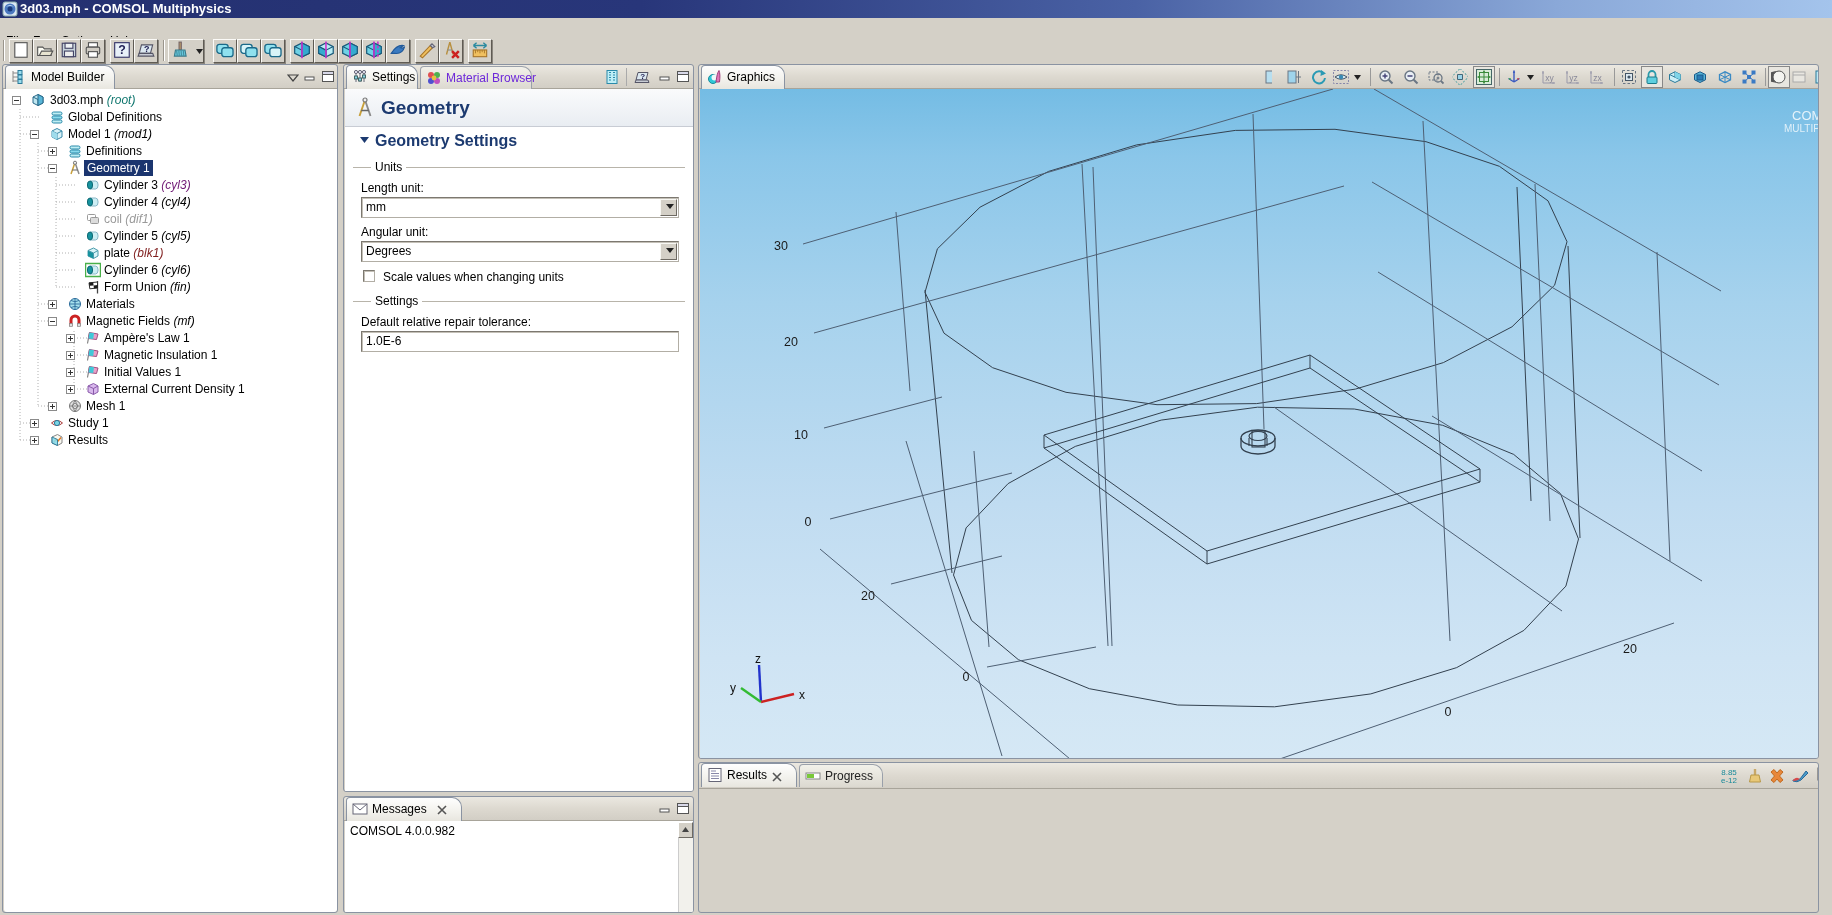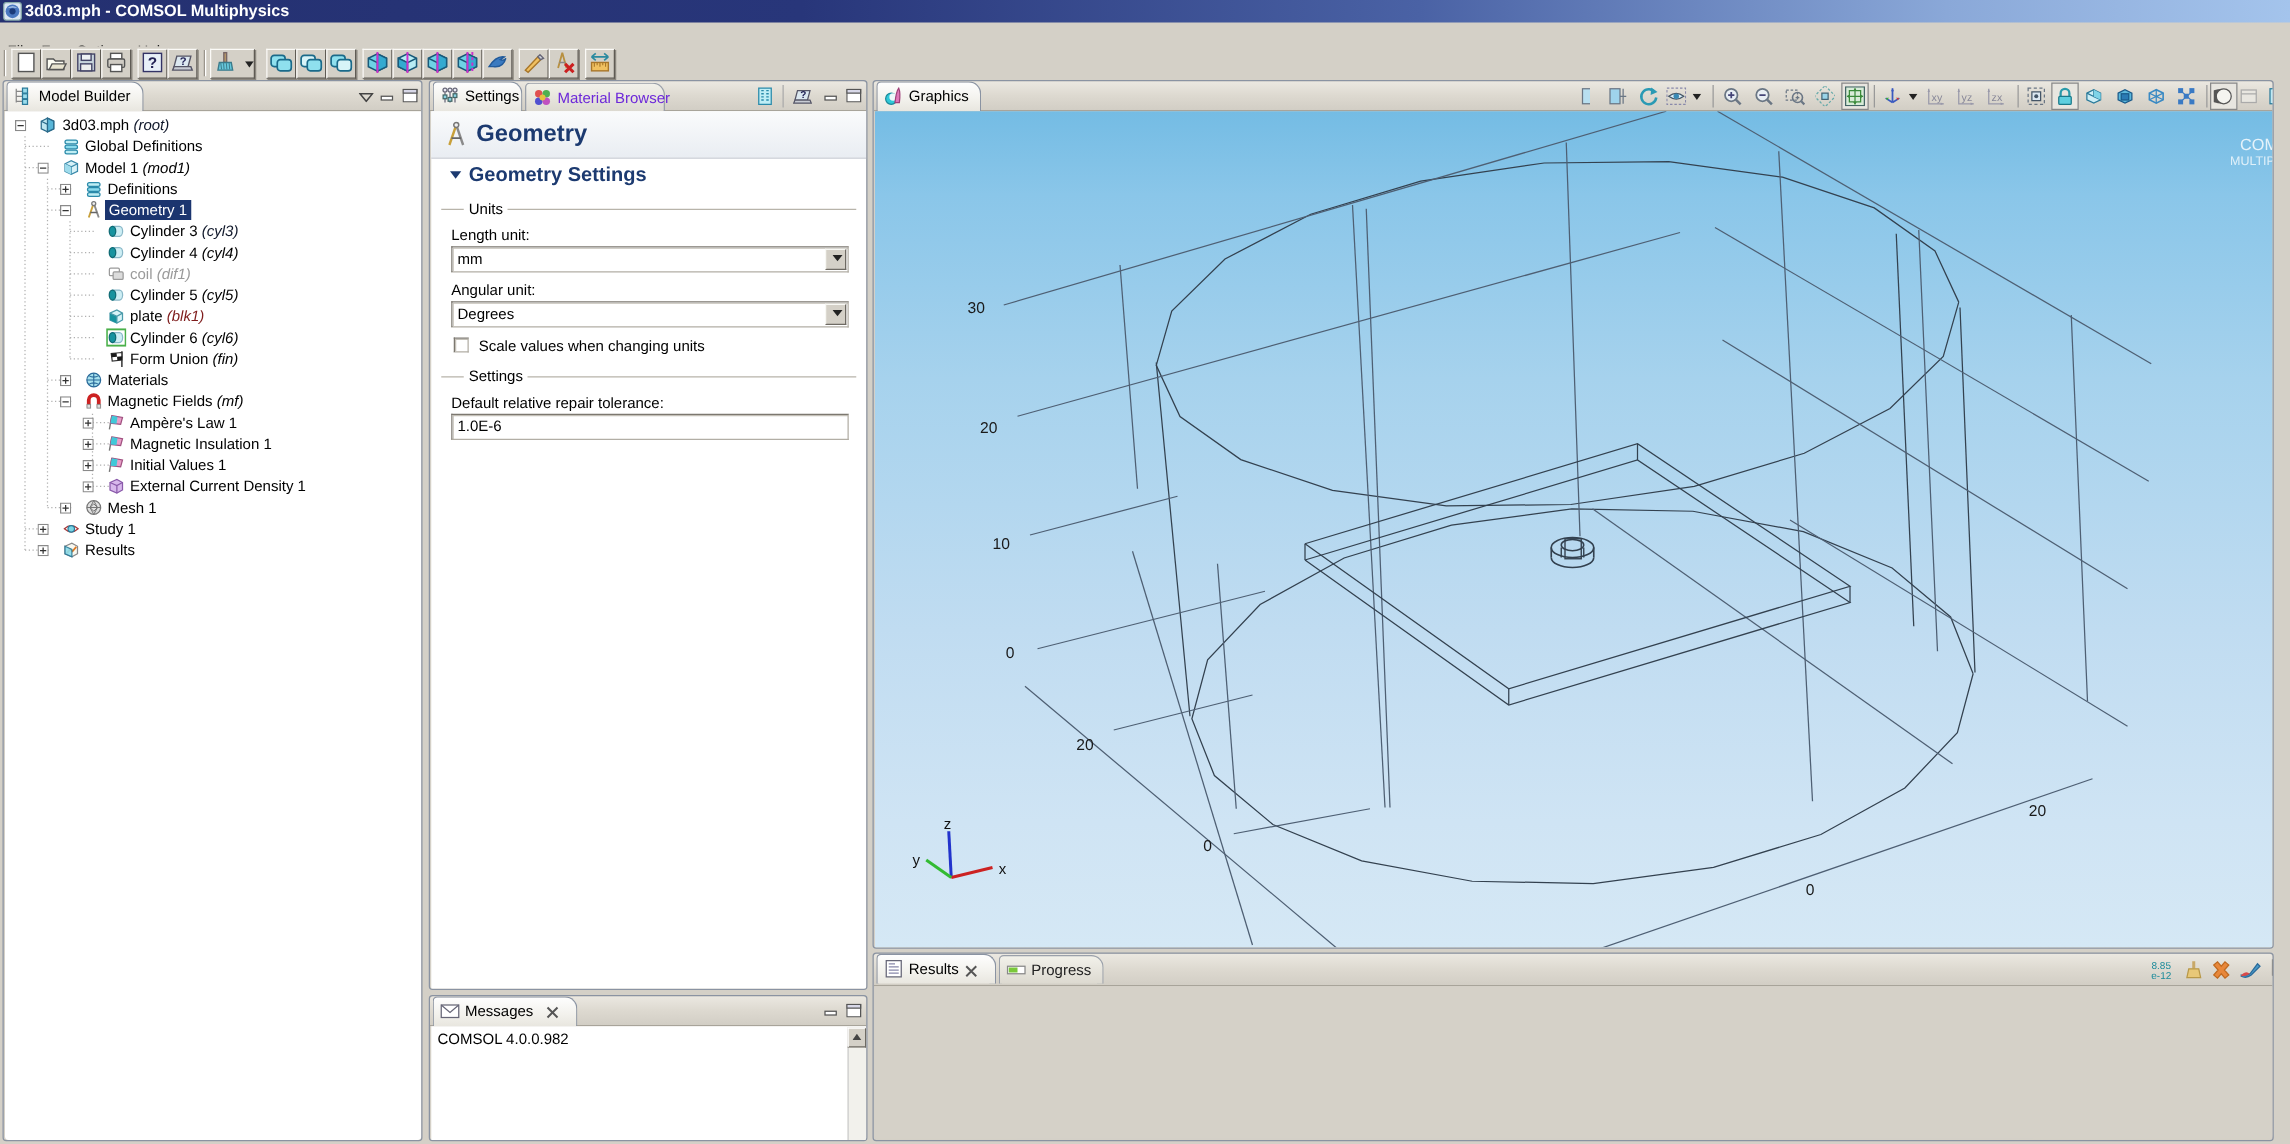--- a/index.html
+++ b/index.html
@@ -200,21 +200,21 @@
 </svg>
 <svg class="abs" style="left:9px;top:7px" width="9" height="9">
         <rect x="0.5" y="0.5" width="8" height="8" fill="#fff" stroke="#8a8a8a"></rect>
         <line x1="2" y1="4.5" x2="7" y2="4.5" stroke="#333"></line>
       </svg>
 <svg class="abs" style="left:27px;top:3px" width="16" height="16" viewBox="0 0 16 16">
         <path d="M3 5 L8 2.5 L13 5 L13 11 L8 13.5 L3 11 Z" fill="#bfe6f0" stroke="#2a6a8a"></path>
         <path d="M3 5 L8 7.5 L13 5 M8 7.5 L8 13.5" fill="none" stroke="#2a6a8a"></path>
         <path d="M8 2.5 L13 5 L13 11 L8 13.5 Z" fill="#59b6d8" stroke="#2a6a8a"></path>
       </svg>
-<div class="abs" style="left:47px;top:3px;color:#000;height:16px;line-height:16px;white-space:nowrap">3d03.mph<i style="color:#0f172a"> (root)</i></div>
+<div class="abs" style="left:47px;top:3px;color:#000;height:16px;line-height:16px;white-space:nowrap">3d03.mph<i style="color:#0f766e"> (root)</i></div>
 <svg class="abs" style="left:46px;top:20px" width="16" height="16" viewBox="0 0 16 16">
         <rect x="3" y="3" width="10" height="3" rx="1.5" fill="#bfeef4" stroke="#2a8aaa"></rect>
         <rect x="3" y="7" width="10" height="3" rx="1.5" fill="#8adaec" stroke="#2a8aaa"></rect>
         <rect x="3" y="11" width="10" height="3" rx="1.5" fill="#bfeef4" stroke="#2a8aaa"></rect>
       </svg>
 <div class="abs" style="left:65px;top:20px;color:#000;height:16px;line-height:16px;white-space:nowrap">Global Definitions</div>
 <svg class="abs" style="left:27px;top:41px" width="9" height="9">
         <rect x="0.5" y="0.5" width="8" height="8" fill="#fff" stroke="#8a8a8a"></rect>
         <line x1="2" y1="4.5" x2="7" y2="4.5" stroke="#333"></line>
       </svg>
@@ -243,21 +243,21 @@
         <path d="M8 2.5 L12 14" stroke="#8a8a8a" stroke-width="1.5" fill="none"></path>
         <path d="M8 2.5 L4 14" stroke="#c8a03a" stroke-width="1.5" fill="none"></path>
         <path d="M5.2 10 L10.8 10" stroke="#666" stroke-width="1.2"></path>
         <circle cx="8" cy="2.8" r="1.6" fill="#eee" stroke="#777"></circle>
       </svg>
 <div class="abs" style="left:81px;top:71px;background:#1b356f;color:#fff;padding:0 3px;height:16px;line-height:16px">Geometry 1</div>
 <svg class="abs" style="left:82px;top:88px" width="16" height="16" viewBox="0 0 16 16">
         <path d="M5 4 L10.5 4 A2.6 4 0 0 1 10.5 12 L5 12 Z" fill="#cdeef4" stroke="#8ab8c8"></path>
         <ellipse cx="5" cy="8" rx="2.6" ry="4" fill="#17939f" stroke="#0f6a74"></ellipse>
       </svg>
-<div class="abs" style="left:101px;top:88px;color:#000;height:16px;line-height:16px;white-space:nowrap">Cylinder 3<i style="color:#0f172a"> (cyl3)</i></div>
+<div class="abs" style="left:101px;top:88px;color:#000;height:16px;line-height:16px;white-space:nowrap">Cylinder 3<i style="color:#701a75"> (cyl3)</i></div>
 <svg class="abs" style="left:82px;top:105px" width="16" height="16" viewBox="0 0 16 16">
         <path d="M5 4 L10.5 4 A2.6 4 0 0 1 10.5 12 L5 12 Z" fill="#cdeef4" stroke="#8ab8c8"></path>
         <ellipse cx="5" cy="8" rx="2.6" ry="4" fill="#17939f" stroke="#0f6a74"></ellipse>
       </svg>
 <div class="abs" style="left:101px;top:105px;color:#000;height:16px;line-height:16px;white-space:nowrap">Cylinder 4<i style="color:#000"> (cyl4)</i></div>
 <svg class="abs" style="left:82px;top:122px" width="16" height="16" viewBox="0 0 16 16">
         <rect x="2.5" y="3.5" width="8" height="6" rx="1" fill="#fff" stroke="#9a9a9a"></rect>
         <rect x="5.5" y="6.5" width="8" height="6" rx="1" fill="#dcdcdc" stroke="#9a9a9a"></rect>
       </svg>
 <div class="abs" style="left:101px;top:122px;color:#9a9a9a;height:16px;line-height:16px;white-space:nowrap">coil<i style="color:#9a9a9a"> (dif1)</i></div>

